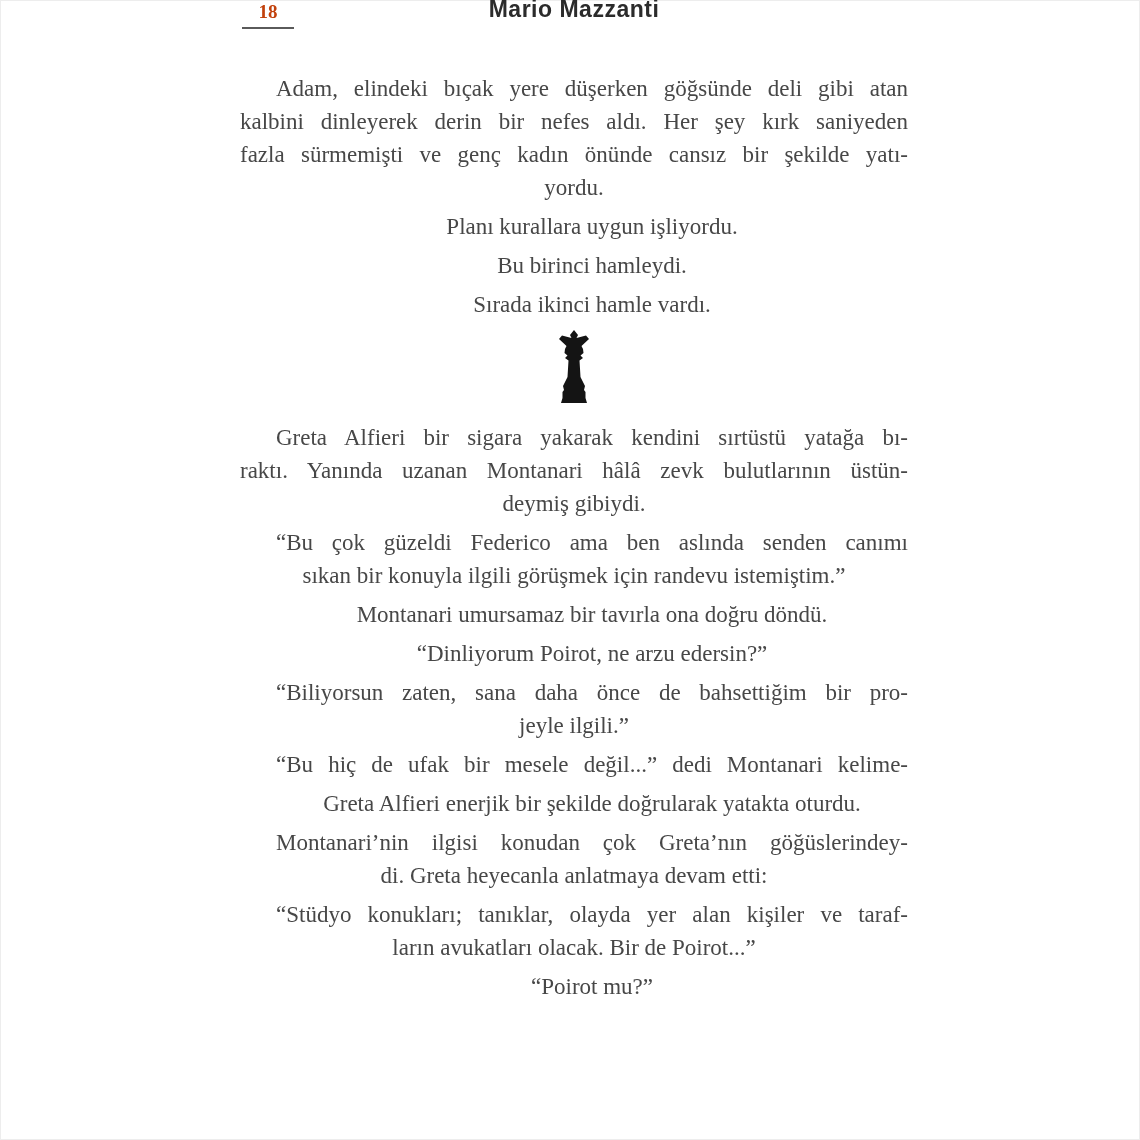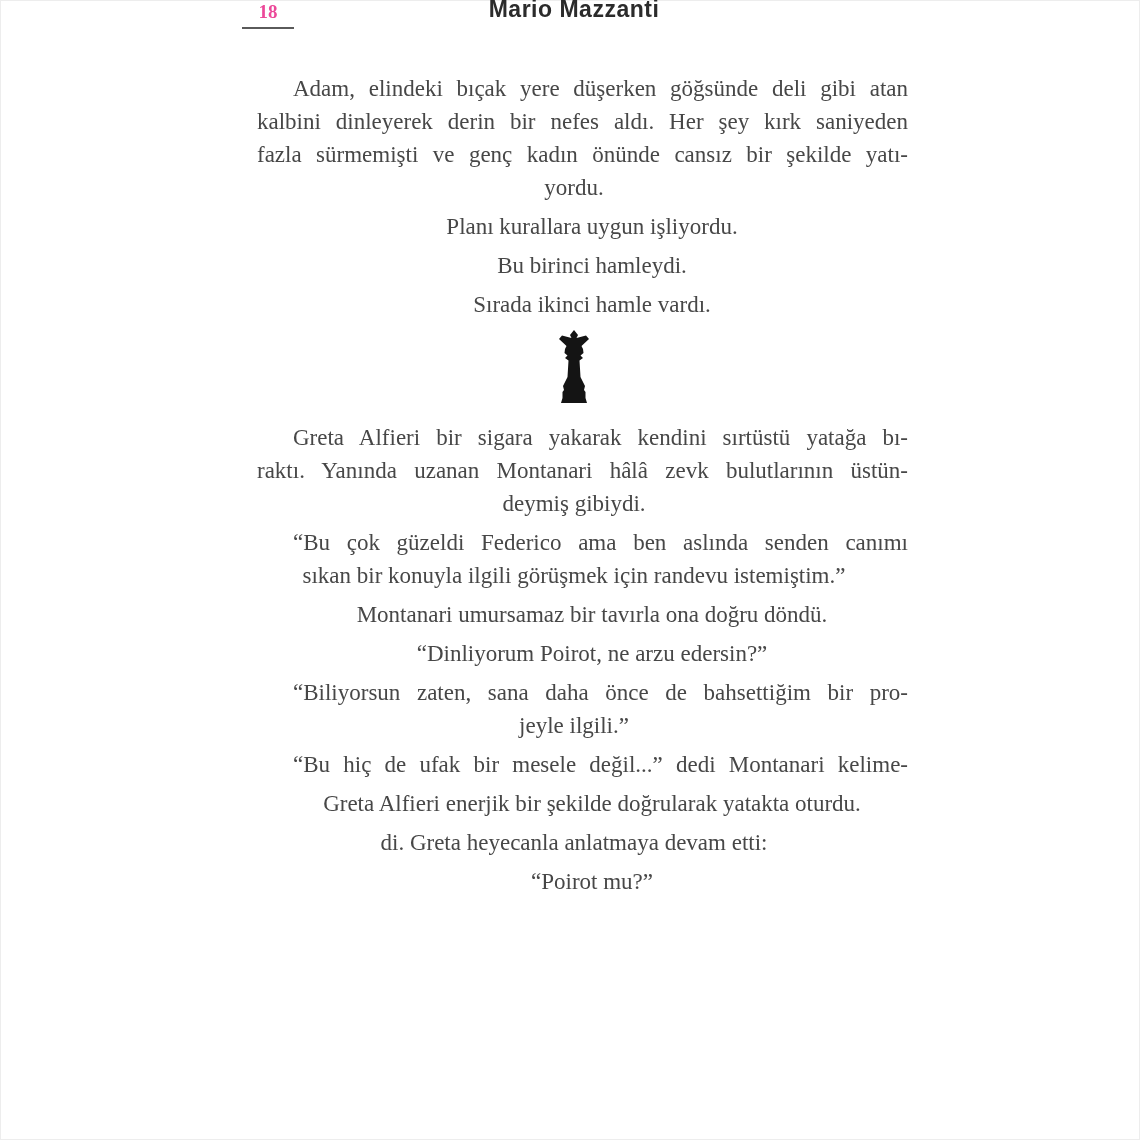--- a/index.html
+++ b/index.html
@@ -8,36 +8,36 @@
     width:1140px;height:1140px;
     background:#ffffff;
     overflow:hidden;
     font-family:"Liberation Serif", serif;
     color:#474747;
     box-shadow:inset 0 0 0 1px #ededed;
   }
   
   .pagenum{
     position:absolute;left:242px;top:1px;width:52px;
-    text-align:center;font-weight:bold;font-size:19px;color:#ec4899;
+    text-align:center;font-weight:bold;font-size:19px;color:#c2410c;
     padding-bottom:4px;border-bottom:2px solid #5a5a5a;
   }
   .running-title{
     position:absolute;left:240px;top:-4px;width:668px;
     text-align:center;
     font-family:"Liberation Sans", sans-serif;
     font-weight:700;font-size:23px;color:#2b2b2b;letter-spacing:.5px;
   }
   
   .textblock{
     position:absolute;left:240px;top:72px;width:668px;
   }
   .para{margin:0 0 6px 0;font-size:23px;line-height:33px;}
   .ln{text-align:center;white-space:normal;}
-  .ln.j{text-align:justify;text-align-last:justify;margin-left:17px;}
+  .ln.j{text-align:justify;text-align-last:justify;}
   .ln.ind{text-indent:36px;}
   
   .ornament{
     width:100%;display:flex;justify-content:center;
     margin:8px 0 16px 0;
   }
   .ornament svg{display:block;}
 </style>
 </head>
 <body>
@@ -96,21 +96,26 @@
           <div class="ln j ind">“Biliyorsun zaten, sana daha önce de bahsettiğim bir pro-</div>
           <div class="ln">jeyle ilgili.”</div>
         </div>
         <div class="para">
           <div class="ln j ind">“Bu hiç de ufak bir mesele değil...” dedi Montanari kelime-</div>
         </div>
         <div class="para">
           <div class="ln ind">Greta Alfieri enerjik bir şekilde doğrularak yatakta oturdu.</div>
         </div>
         <div class="para">
+          <div class="ln j ind">Montanari’nin ilgisi konudan çok Greta’nın göğüslerindey-</div>
           <div class="ln">di. Greta heyecanla anlatmaya devam etti:</div>
+        </div>
+        <div class="para">
+          <div class="ln j ind">“Stüdyo konukları; tanıklar, olayda yer alan kişiler ve taraf-</div>
+          <div class="ln">ların avukatları olacak. Bir de Poirot...”</div>
         </div>
         <div class="para">
           <div class="ln ind">“Poirot mu?”</div>
         </div>
       </div>
 
   </div>
 </div>
 
 </body></html>

